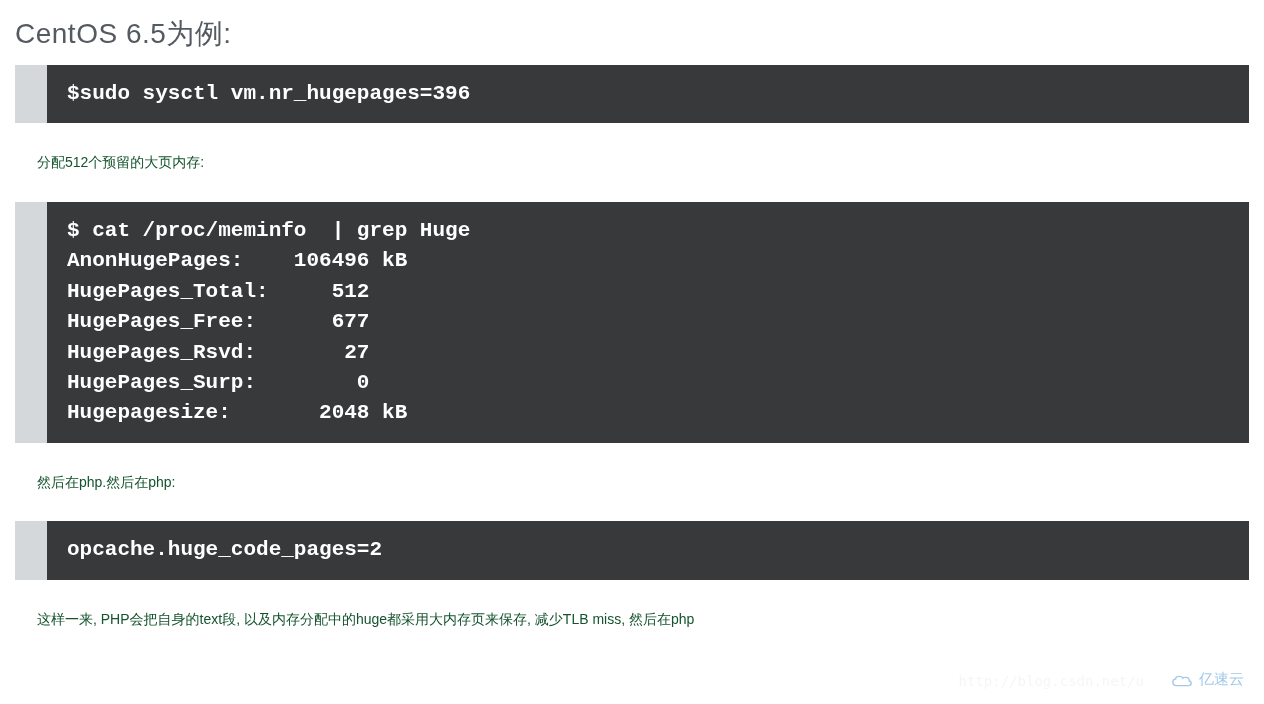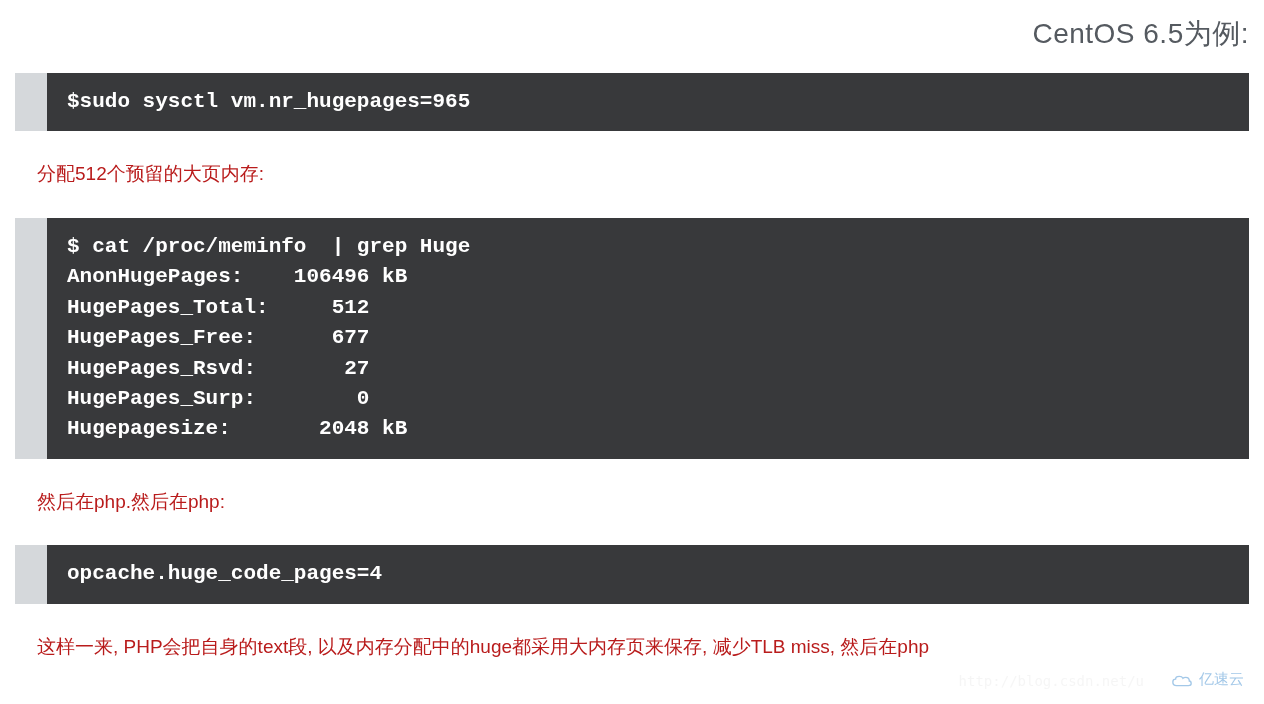--- a/index.html
+++ b/index.html
@@ -12,39 +12,38 @@
       background: #ffffff;
       padding: 15px;
       width: 1264px;
       font-size: 16px;
       color: #333;
     }
     .heading {
       font-size: 28px;
       font-weight: 400;
       color: #555a60;
-      margin-bottom: 20px;
+      margin-bottom: 12px;
       letter-spacing: 0.5px;
-      text-align: right;
     }
     .code-block {
       background: #38393b;
       border-left: 32px solid #d5d8db;
       color: #ffffff;
       padding: 14px 20px;
       font-family: "Consolas", "Monaco", "Courier New", monospace;
       font-size: 21px;
       font-weight: bold;
       line-height: 1.45;
       white-space: pre;
       margin-bottom: 28px;
     }
     .paragraph {
-      font-size: 19px;
-      color: #b91c1c;
+      font-size: 14px;
+      color: #14532d;
       margin: 28px 0 28px 22px;
       line-height: 1.6;
     }
     .watermark {
       position: absolute;
       bottom: 15px;
       right: 20px;
       color: #a3c8e8;
       font-size: 15px;
       display: flex;
@@ -73,35 +72,35 @@
       fill: none;
       stroke: #a3c8e8;
       stroke-width: 1.5;
     }
   </style>
 </head>
 <body>
 
 <div class="heading">CentOS 6.5为例:</div>
 
-<div class="code-block">$sudo sysctl vm.nr_hugepages=965</div>
+<div class="code-block">$sudo sysctl vm.nr_hugepages=396</div>
 
 <div class="paragraph">分配512个预留的大页内存:</div>
 
 <div class="code-block">$ cat /proc/meminfo  | grep Huge
 AnonHugePages:    106496 kB
 HugePages_Total:     512
 HugePages_Free:      677
 HugePages_Rsvd:       27
 HugePages_Surp:        0
 Hugepagesize:       2048 kB</div>
 
 <div class="paragraph">然后在php.然后在php:</div>
 
-<div class="code-block">opcache.huge_code_pages=4</div>
+<div class="code-block">opcache.huge_code_pages=2</div>
 
 <div class="paragraph">这样一来, PHP会把自身的text段, 以及内存分配中的huge都采用大内存页来保存, 减少TLB miss, 然后在php</div>
 
 <div class="watermark-url">http://blog.csdn.net/u</div>
 
 <div class="watermark">
   <span class="cloud-icon">
     <svg viewBox="0 0 24 16">
       <path d="M6 13 Q2 13 2 9 Q2 6 5 6 Q5 3 9 3 Q12 3 13 5 Q14 4 16 4 Q20 4 20 8 Q22 8 22 11 Q22 13 19 13 Z"></path>
     </svg>

